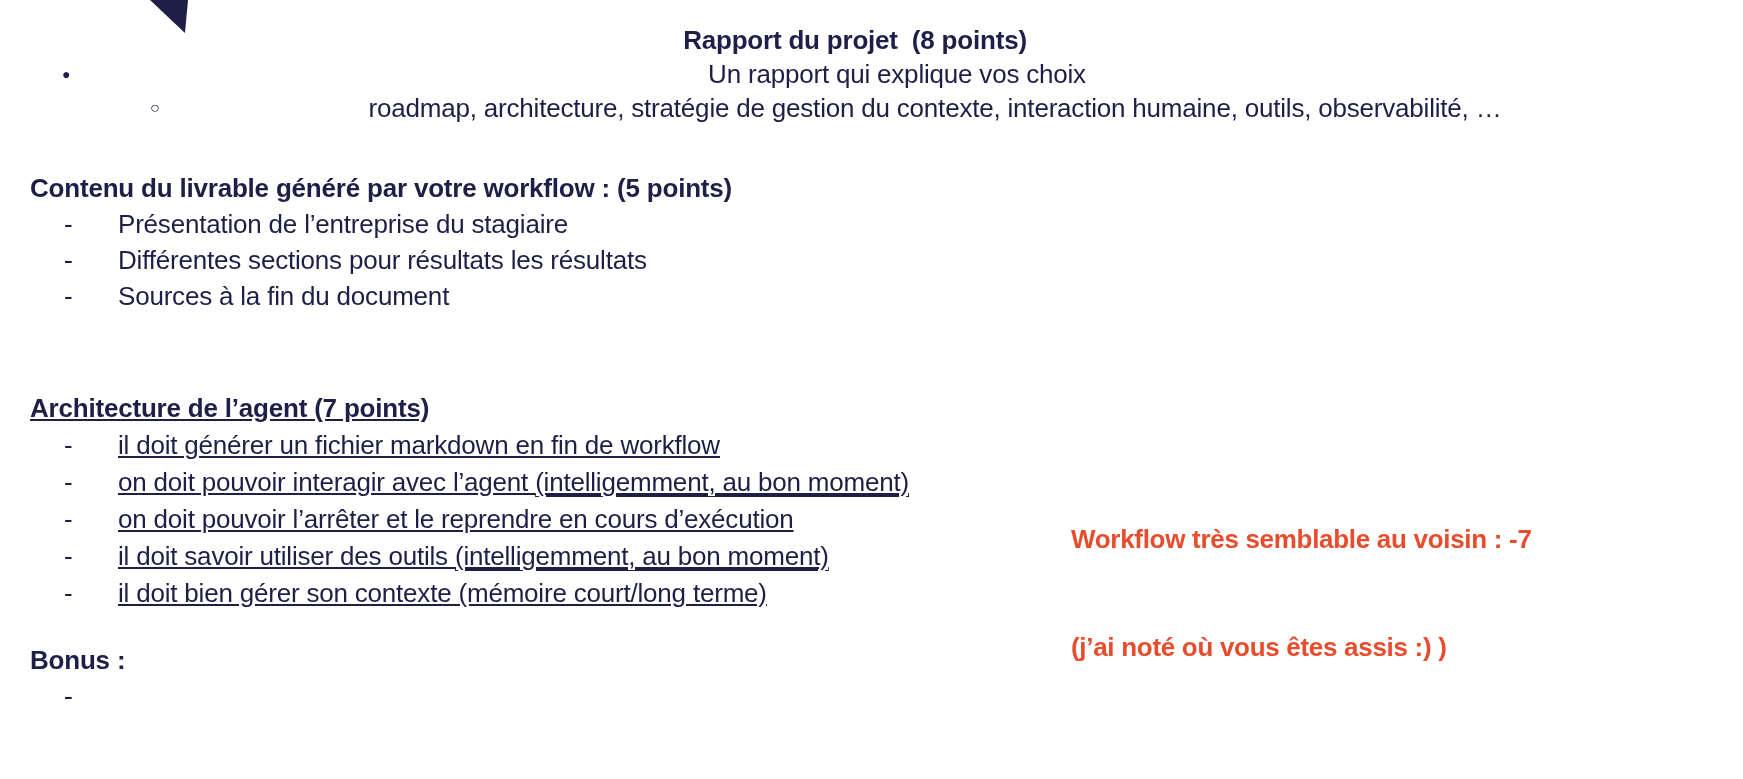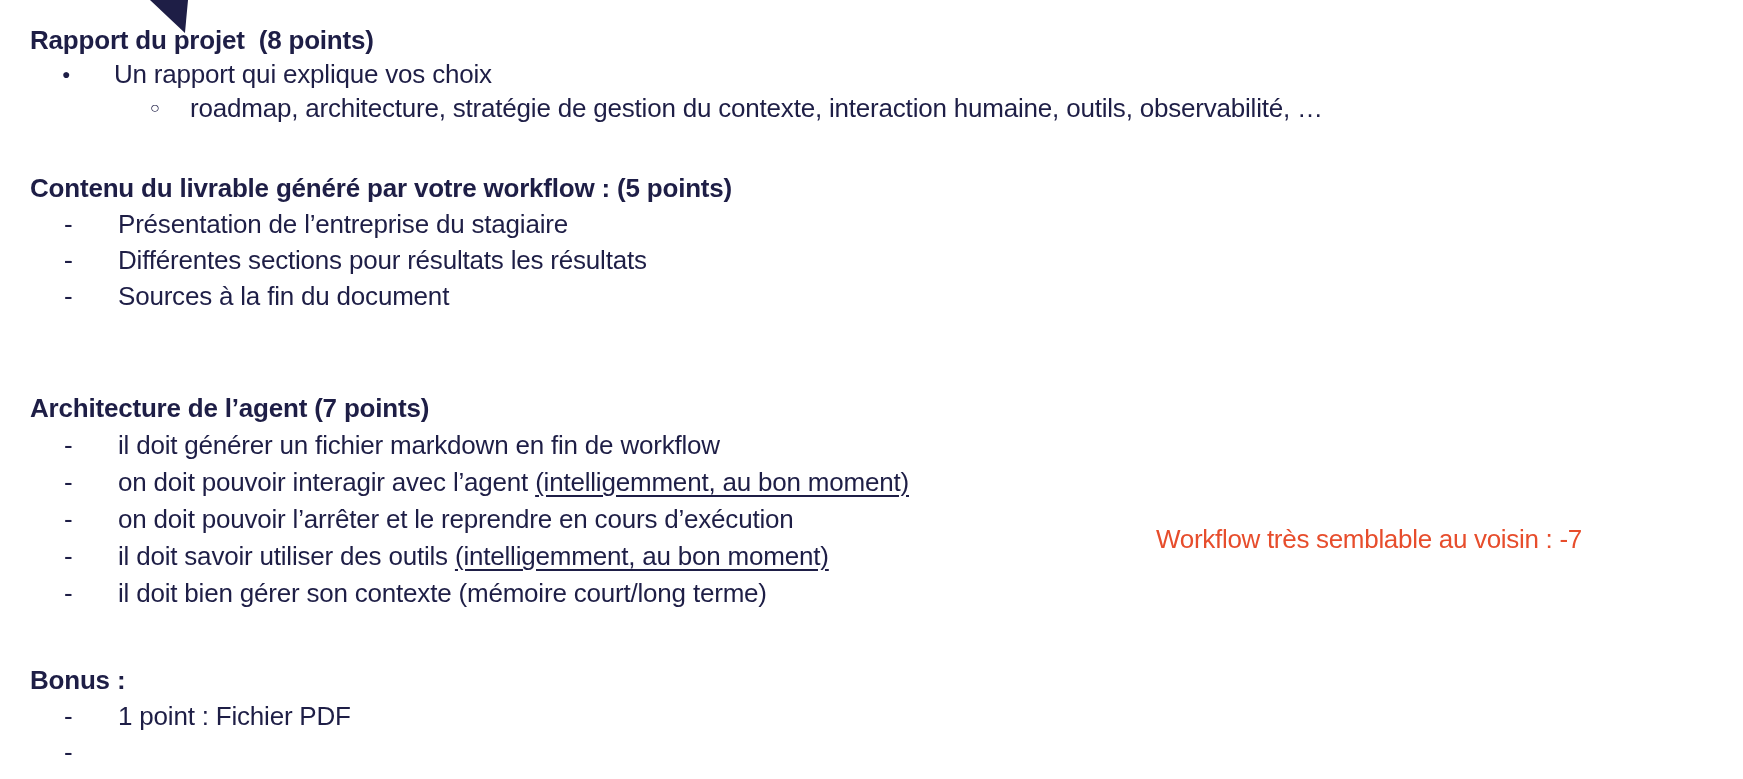--- a/index.html
+++ b/index.html
@@ -26,27 +26,27 @@
     height: 33px;
     background: #1E1E46;
     -webkit-clip-path: polygon(0 0, 100% 0, 92% 100%);
     clip-path: polygon(0 0, 100% 0, 92% 100%);
   }
   .sec {
     position: absolute;
     left: 30px;
     width: 1650px;
   }
-  .sec1 { top: 23px; }
+  .sec1 { top: 23px; text-align: center; }
   .sec1 .h, .sec1 .row { line-height: 34px; }
   .sec2 { top: 170px; }
   .sec2 .h, .sec2 .row { line-height: 36px; }
   .sec3 { top: 390px; }
-  .sec3 .h, .sec3 .row { line-height: 37px; }
-  .sec4 { top: 642px; margin-top: 20px; }
+  .sec3 .h, .sec3 .row { line-height: 37px; text-decoration: underline; }
+  .sec4 { top: 642px; }
   .sec4 .h, .sec4 .row { line-height: 36px; }
   .h {
     font-weight: bold;
     white-space: pre-wrap;
   }
   .row {
     position: relative;
   }
   .row .txt {
     white-space: pre-wrap;
@@ -59,23 +59,23 @@
   .row.lvl2 .mk { position: absolute; left: 120px; top: 0; font-size: 16px; line-height: inherit; }
   .u {
     text-decoration: underline;
     text-decoration-thickness: 2px;
     text-underline-offset: 4px;
     white-space: pre-wrap;
     margin-top: 12px;
   }
   .note {
     position: absolute;
-    left: 1156px;
+    left: 1071px;
     top: 449px;
-    font-weight: normal;
+    font-weight: bold;
     color: #E74D2C;
     line-height: 36px;
     letter-spacing: -0.3px;
     white-space: pre-wrap;
   }
 </style>
 </head>
 <body>
 
 <div class="slide">
@@ -134,24 +134,24 @@
     <div class="row dash">
       <span class="mk">-</span>
       <span class="txt">il doit bien gérer son contexte (mémoire court/long terme)</span>
     </div>
   </section>
 
   <section class="sec sec4">
     <div class="h">Bonus :</div>
     <div class="row dash">
       <span class="mk">-</span>
-      <span class="txt">1 point : Fichier PDF</span>
     </div>
     <div class="row dash">
       <span class="mk">-</span>
     </div>
   </section>
 
   <div class="note">
     <div>Workflow très semblable au voisin : -7</div>
+    <div>(j’ai noté où vous êtes assis :) )</div>
   </div>
 
 </div>
 
 </body></html>

